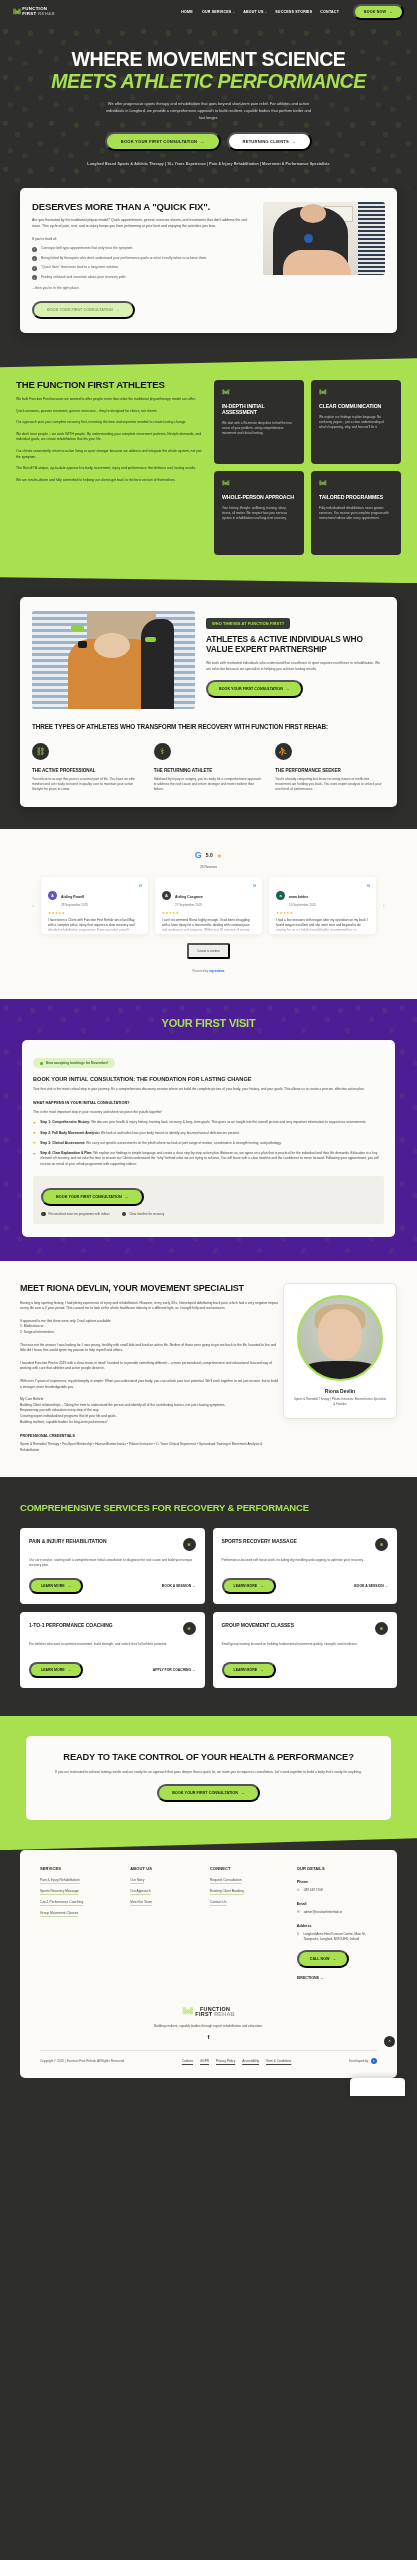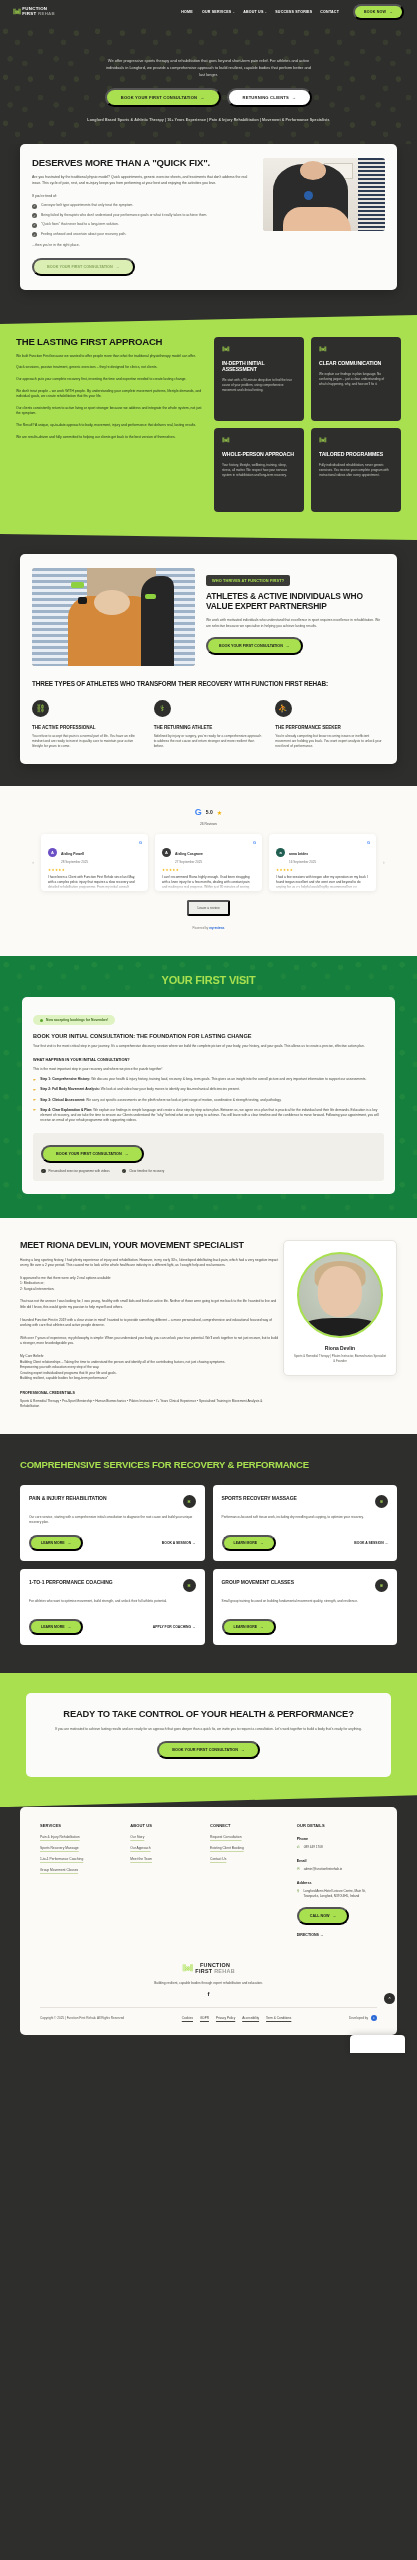--- a/index.html
+++ b/index.html
@@ -156,21 +156,21 @@
   .rv-date { font-size: 3.1px; color: #777; margin-top: 1px; }
   .rv-g { position: absolute; top: 6px; right: 6px; font-size: 4px; font-weight: 800; color: #4285f4; }
   .rv-stars { color: #f5b400; font-size: 3.4px; margin-top: 4px; letter-spacing: .4px; }
   .rv-text { font-size: 3.2px; line-height: 1.6; color: #3b3b38; margin-top: 3px;
     -webkit-mask-image: linear-gradient(180deg,#000 60%,transparent 100%); mask-image: linear-gradient(180deg,#000 60%,transparent 100%); }
   .rv-leave { display: inline-block; margin-top: 9px; background: #ededea; color: #4a4a46; font-size: 3.3px; padding: 4px 8px; border-radius: 2px; }
   .rv-powered { font-size: 3px; color: #7b7b76; margin-top: 10px; }
   .rv-powered b { color: #2b6ad6; }
 
   
-  .visit-sec { background: #15803d; padding: 18px 22px 24px; position: relative; overflow: hidden; }
+  .visit-sec { background: #4c1d95; padding: 18px 22px 24px; position: relative; overflow: hidden; }
   .visit-sec::before {
     content: ""; position: absolute; inset: 0;
     background-image:
       radial-gradient(circle at 14% 20%, rgba(168,224,80,.07) 0 2.5px, transparent 3px),
       radial-gradient(circle at 44% 46%, rgba(168,224,80,.06) 0 2.5px, transparent 3px),
       radial-gradient(circle at 74% 26%, rgba(168,224,80,.07) 0 2.5px, transparent 3px),
       radial-gradient(circle at 90% 72%, rgba(168,224,80,.06) 0 2.5px, transparent 3px);
     background-size: 44px 44px;
   }
   .visit-sec > * { position: relative; }
@@ -279,20 +279,24 @@
       <a class="nav-link"><span>SUCCESS STORIES</span></a>
       <a class="nav-link"><span>CONTACT</span></a>
       <button class="btn btn-green nav-cta">
           <span>BOOK NOW</span>
           <span>→</span>
         </button>
     </nav>
   </header>
 
   <section class="hero">
+    <h1>
+      <span>WHERE MOVEMENT SCIENCE</span>
+      <span class="em">MEETS ATHLETIC PERFORMANCE</span>
+    </h1>
     <p>We offer progressive sports therapy and rehabilitation that goes beyond short-term pain relief. For athletes and active individuals in Longford, we provide a comprehensive approach to build resilient, capable bodies that perform better and last longer.</p>
     <div class="hero-ctas">
       <button class="btn btn-green">
           <span>BOOK YOUR FIRST CONSULTATION</span>
           <span>→</span>
         </button>
       <button class="btn btn-white">
           <span>RETURNING CLIENTS</span>
           <span>→</span>
         </button>
@@ -338,21 +342,21 @@
           <div class="pw-head"></div>
           <div class="pw-arm"></div>
           <div class="pw-logo"></div>
       </div>
     </div>
   </section>
 
   <section class="green-sec">
     <div class="approach">
       <div class="approach-left">
-        <h2>THE LASTING FIRST APPROACH</h2>
+        <h2>THE FUNCTION FIRST ATHLETES</h2>
         <p>We built Function First because we wanted to offer people more than what the traditional physiotherapy model can offer.</p>
         <p>Quick sessions, passive treatment, generic exercises – they're designed for clinics, not clients.</p>
         <p>Our approach puts your complete recovery first, investing the time and expertise needed to create lasting change.</p>
         <p>We don't treat people – we work WITH people. By understanding your complete movement patterns, lifestyle demands, and individual goals, we create rehabilitation that fits your life.</p>
         <p>Our clients consistently return to active living or sport stronger because we address and integrate the whole system, not just the symptom.</p>
         <p>The Result? A unique, up-to-date approach to body, movement, injury and performance that delivers real, lasting results.</p>
         <p>We are results-driven and fully committed to helping our clients get back to the best version of themselves.</p>
       </div>
       <div class="cards-grid">
         <div class="mini-card">

